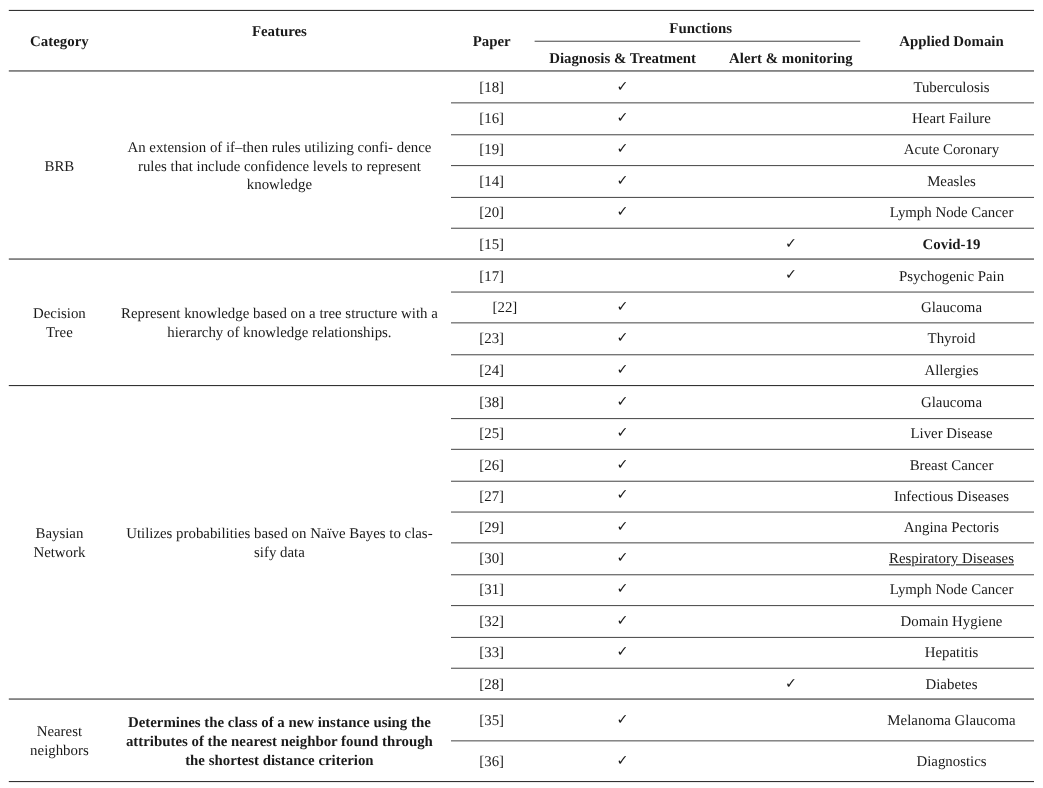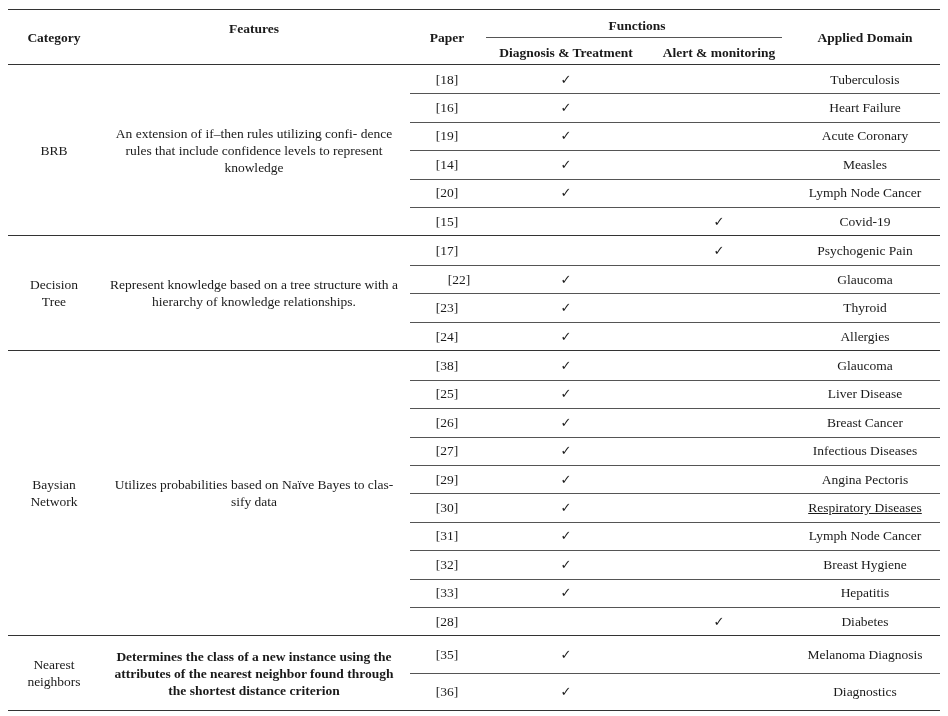--- a/index.html
+++ b/index.html
@@ -41,21 +41,21 @@
     <div class="cell" style="left: 410px; width: 74px; top: 150.2px; height: 28.4px; text-align: right;">[14]</div>
     <div class="cell check" style="left: 484px; width: 164px; top: 150.2px; height: 28.4px;">✓</div>
     <div class="cell" style="left: 790px; width: 150px; top: 150.2px; height: 28.4px;">Measles</div>
     <div class="hline thin" style="left: 410px; width: 530px; top: 178.6px;"></div>
     <div class="cell" style="left: 410px; width: 74px; top: 178.6px; height: 28.4px;">[20]</div>
     <div class="cell check" style="left: 484px; width: 164px; top: 178.6px; height: 28.4px;">✓</div>
     <div class="cell" style="left: 790px; width: 150px; top: 178.6px; height: 28.4px;">Lymph Node Cancer</div>
     <div class="hline thin" style="left: 410px; width: 530px; top: 207px;"></div>
     <div class="cell" style="left: 410px; width: 74px; top: 207px; height: 28.4px;">[15]</div>
     <div class="cell check" style="left: 648px; width: 142px; top: 207px; height: 28.4px;">✓</div>
-    <div class="cell" style="left: 790px; width: 150px; top: 207px; height: 28.4px;">Covid-19</div>
+    <div class="cell" style="left: 790px; width: 150px; top: 207px; height: 28.4px; font-weight: bold;">Covid-19</div>
     <div class="cell" style="left: 8px; width: 92px; top: 65px; height: 170.4px; padding: 0px 12px; box-sizing: border-box;">BRB</div>
     <div class="cell" style="left: 100px; width: 308px; top: 65px; height: 170.4px; padding: 0px 4px; box-sizing: border-box;">An extension of if–then rules utilizing confi- dence rules that include confidence levels to represent knowledge</div>
     <div class="hline" style="left: 8px; width: 932px; top: 235.4px;"></div>
     <div class="cell" style="left: 410px; width: 74px; top: 236.4px; height: 28.5px;">[17]</div>
     <div class="cell check" style="left: 648px; width: 142px; top: 236.4px; height: 28.5px;">✓</div>
     <div class="cell" style="left: 790px; width: 150px; top: 236.4px; height: 28.5px;">Psychogenic Pain</div>
     <div class="hline thin" style="left: 410px; width: 530px; top: 264.9px;"></div>
     <div class="cell" style="left: 422px; width: 74px; top: 264.9px; height: 28.5px;">[22]</div>
     <div class="cell check" style="left: 484px; width: 164px; top: 264.9px; height: 28.5px;">✓</div>
     <div class="cell" style="left: 790px; width: 150px; top: 264.9px; height: 28.5px;">Glaucoma</div>
@@ -93,35 +93,35 @@
     <div class="cell" style="left: 410px; width: 74px; top: 493.4px; height: 28.4px;">[30]</div>
     <div class="cell check" style="left: 484px; width: 164px; top: 493.4px; height: 28.4px;">✓</div>
     <div class="cell" style="left: 790px; width: 150px; top: 493.4px; height: 28.4px; text-decoration: underline;">Respiratory Diseases</div>
     <div class="hline thin" style="left: 410px; width: 530px; top: 521.8px;"></div>
     <div class="cell" style="left: 410px; width: 74px; top: 521.8px; height: 28.4px;">[31]</div>
     <div class="cell check" style="left: 484px; width: 164px; top: 521.8px; height: 28.4px;">✓</div>
     <div class="cell" style="left: 790px; width: 150px; top: 521.8px; height: 28.4px;">Lymph Node Cancer</div>
     <div class="hline thin" style="left: 410px; width: 530px; top: 550.2px;"></div>
     <div class="cell" style="left: 410px; width: 74px; top: 550.2px; height: 28.4px;">[32]</div>
     <div class="cell check" style="left: 484px; width: 164px; top: 550.2px; height: 28.4px;">✓</div>
-    <div class="cell" style="left: 790px; width: 150px; top: 550.2px; height: 28.4px;">Breast Hygiene</div>
+    <div class="cell" style="left: 790px; width: 150px; top: 550.2px; height: 28.4px;">Domain Hygiene</div>
     <div class="hline thin" style="left: 410px; width: 530px; top: 578.6px;"></div>
     <div class="cell" style="left: 410px; width: 74px; top: 578.6px; height: 28.4px;">[33]</div>
     <div class="cell check" style="left: 484px; width: 164px; top: 578.6px; height: 28.4px;">✓</div>
     <div class="cell" style="left: 790px; width: 150px; top: 578.6px; height: 28.4px;">Hepatitis</div>
     <div class="hline thin" style="left: 410px; width: 530px; top: 607px;"></div>
     <div class="cell" style="left: 410px; width: 74px; top: 607px; height: 28.4px;">[28]</div>
     <div class="cell check" style="left: 648px; width: 142px; top: 607px; height: 28.4px;">✓</div>
     <div class="cell" style="left: 790px; width: 150px; top: 607px; height: 28.4px;">Diabetes</div>
     <div class="cell" style="left: 8px; width: 92px; top: 351.4px; height: 284px; padding: 0px 12px; box-sizing: border-box;">Baysian Network</div>
     <div class="cell" style="left: 100px; width: 308px; top: 351.4px; height: 284px; padding: 0px 4px; box-sizing: border-box;">Utilizes probabilities based on Naïve Bayes to clas- sify data</div>
     <div class="hline" style="left: 8px; width: 932px; top: 635.4px;"></div>
     <div class="cell" style="left: 410px; width: 74px; top: 636.4px; height: 37px;">[35]</div>
     <div class="cell check" style="left: 484px; width: 164px; top: 636.4px; height: 37px;">✓</div>
-    <div class="cell" style="left: 790px; width: 150px; top: 636.4px; height: 37px;">Melanoma Diagnosis</div>
+    <div class="cell" style="left: 790px; width: 150px; top: 636.4px; height: 37px;">Melanoma Glaucoma</div>
     <div class="hline thin" style="left: 410px; width: 530px; top: 673.4px;"></div>
     <div class="cell" style="left: 410px; width: 74px; top: 673.4px; height: 37px;">[36]</div>
     <div class="cell check" style="left: 484px; width: 164px; top: 673.4px; height: 37px;">✓</div>
     <div class="cell" style="left: 790px; width: 150px; top: 673.4px; height: 37px;">Diagnostics</div>
     <div class="cell" style="left: 8px; width: 92px; top: 636.4px; height: 74px; padding: 0px 12px; box-sizing: border-box;">Nearest neighbors</div>
     <div class="cell" style="left: 100px; width: 308px; top: 636.4px; height: 74px; padding: 0px 4px; box-sizing: border-box; font-weight: bold;">Determines the class of a new instance using the attributes of the nearest neighbor found through the shortest distance criterion</div>
     <div class="hline" style="left: 8px; width: 932px; top: 710.4px;"></div>
   </div>
 
 </body></html>

